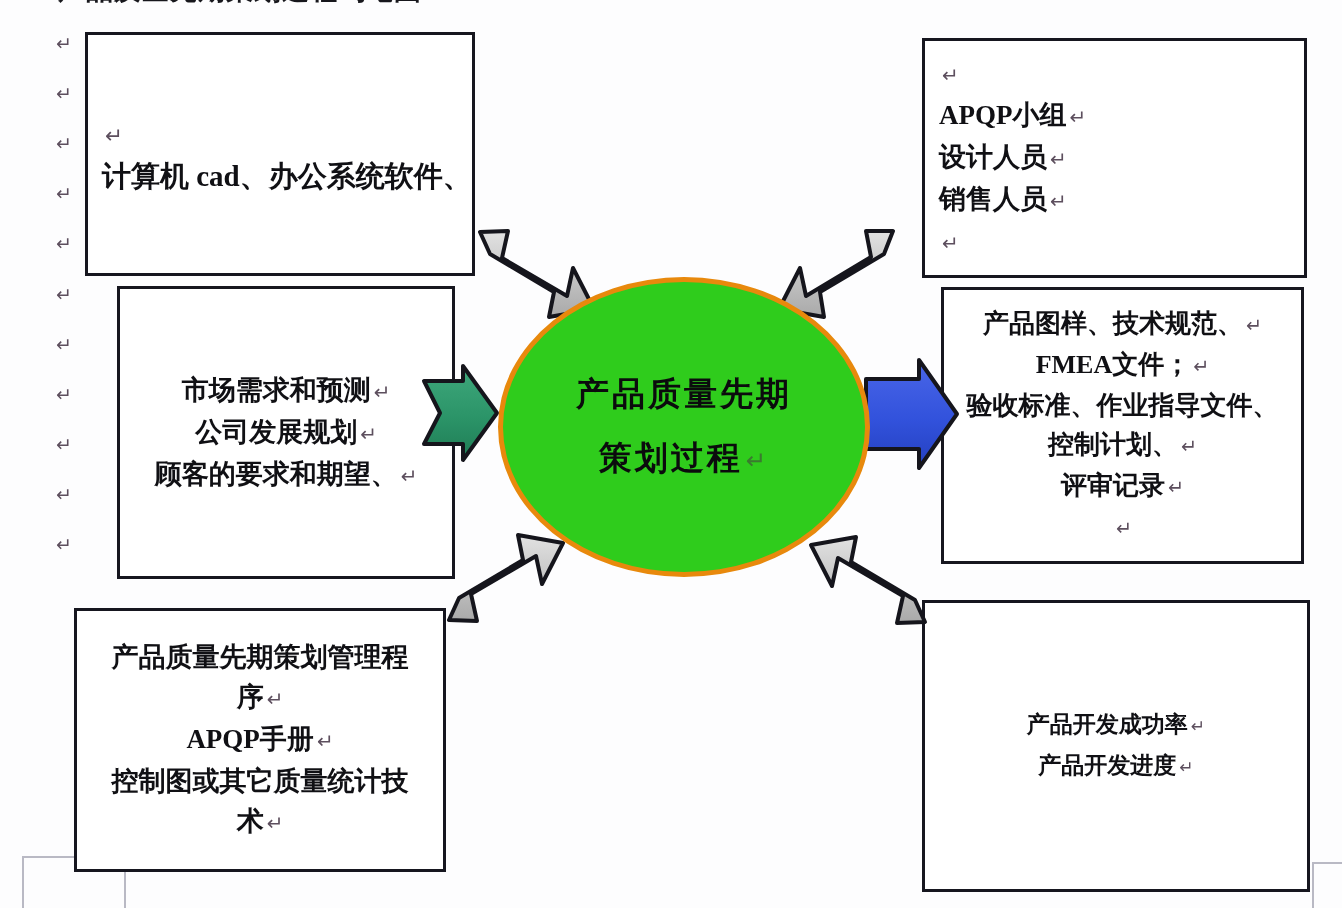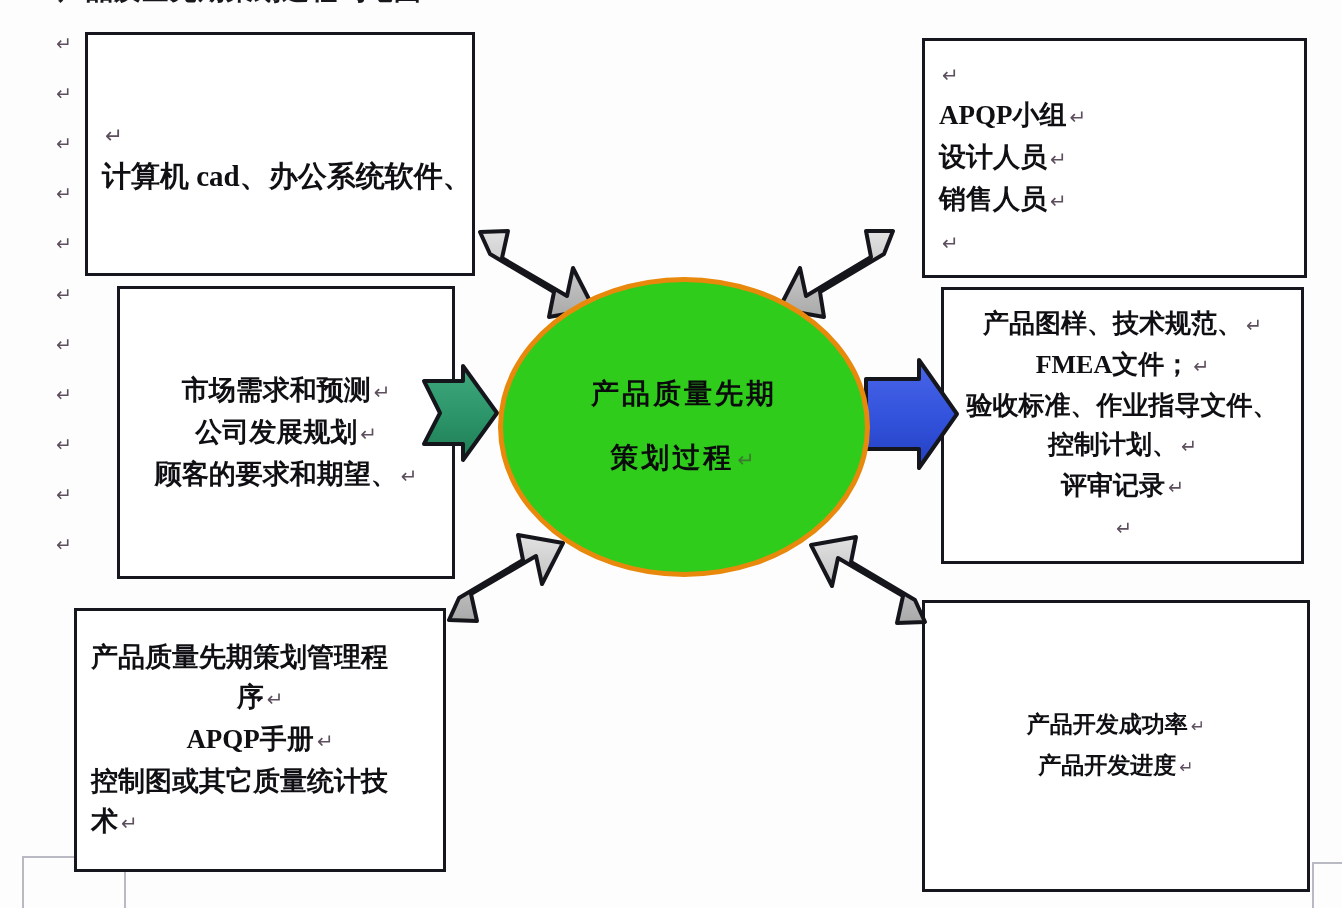--- a/index.html
+++ b/index.html
@@ -88,21 +88,21 @@
   
   #box-resources .line  { font-size: 29px; line-height: 40px; text-align: center; }
   #box-inputs .line     { font-size: 27px; line-height: 40px; text-align: center; }
   #box-procedures .line { font-size: 27px; line-height: 40px; text-align: center; }
   #box-people .line     { font-size: 27px; line-height: 40px; text-align: left; }
   #box-outputs .line    { font-size: 26px; line-height: 39px; text-align: center; }
   #box-measures .line   { font-size: 23px; line-height: 40px; text-align: center; }
 
   #box-resources .line.lead   { text-align: left; }
   #box-procedures .line.l1,
-  #box-procedures .line.l3    { text-align: left; }
+  #box-procedures .line.l3    { text-align: center; }
 
   
   .ghost {
     position: absolute;
     border: 2px solid #b9b9c4;
     box-sizing: border-box;
     background: transparent;
   }
 
   
@@ -117,21 +117,21 @@
     border: 5px solid #e8890c;
     box-sizing: border-box;
     display: flex;
     flex-direction: column;
     align-items: center;
     justify-content: center;
   }
   #process-ellipse .ell-line {
     font-family: "Liberation Serif", "DejaVu Serif", serif;
     font-weight: bold;
-    font-size: 28px;
+    font-size: 33px;
     line-height: 64px;
     color: #0b0b0d;
     letter-spacing: 3px;
     white-space: nowrap;
   }
   #process-ellipse .ret { color: #3b7a30; }
 
   
   #arrow-layer {
     position: absolute;

